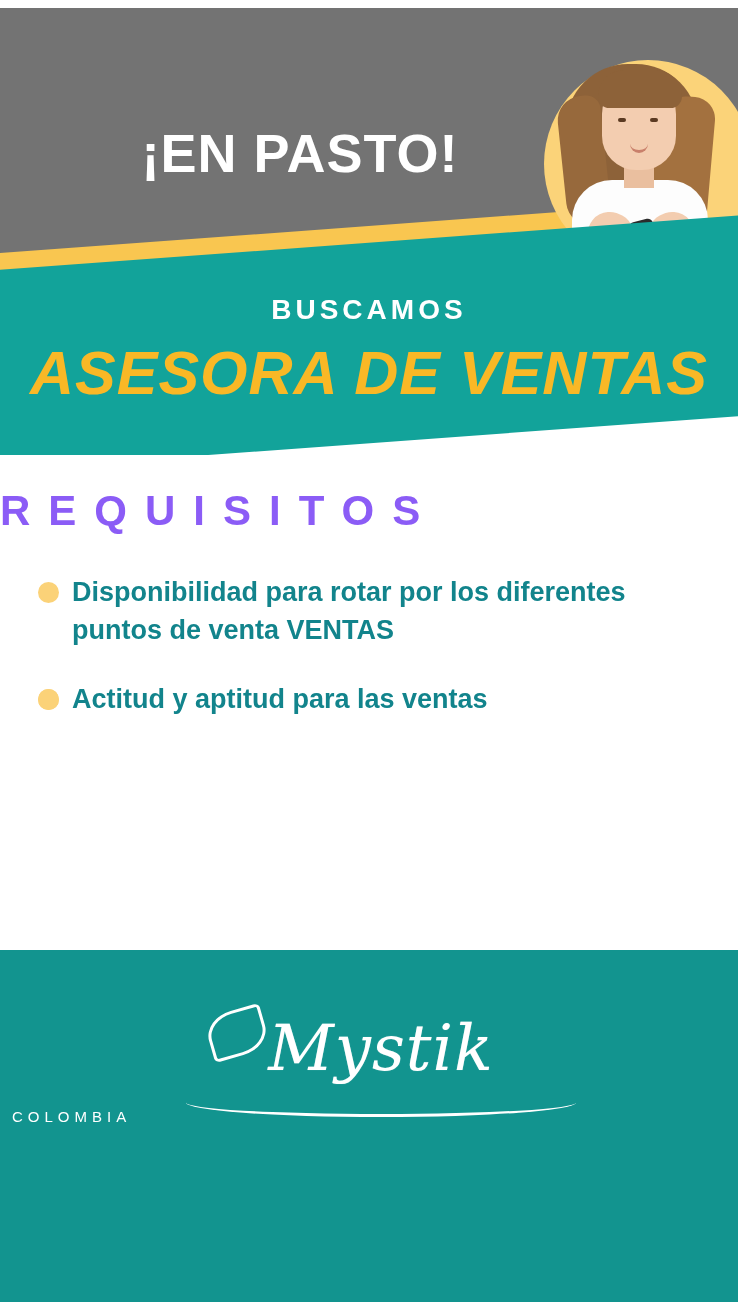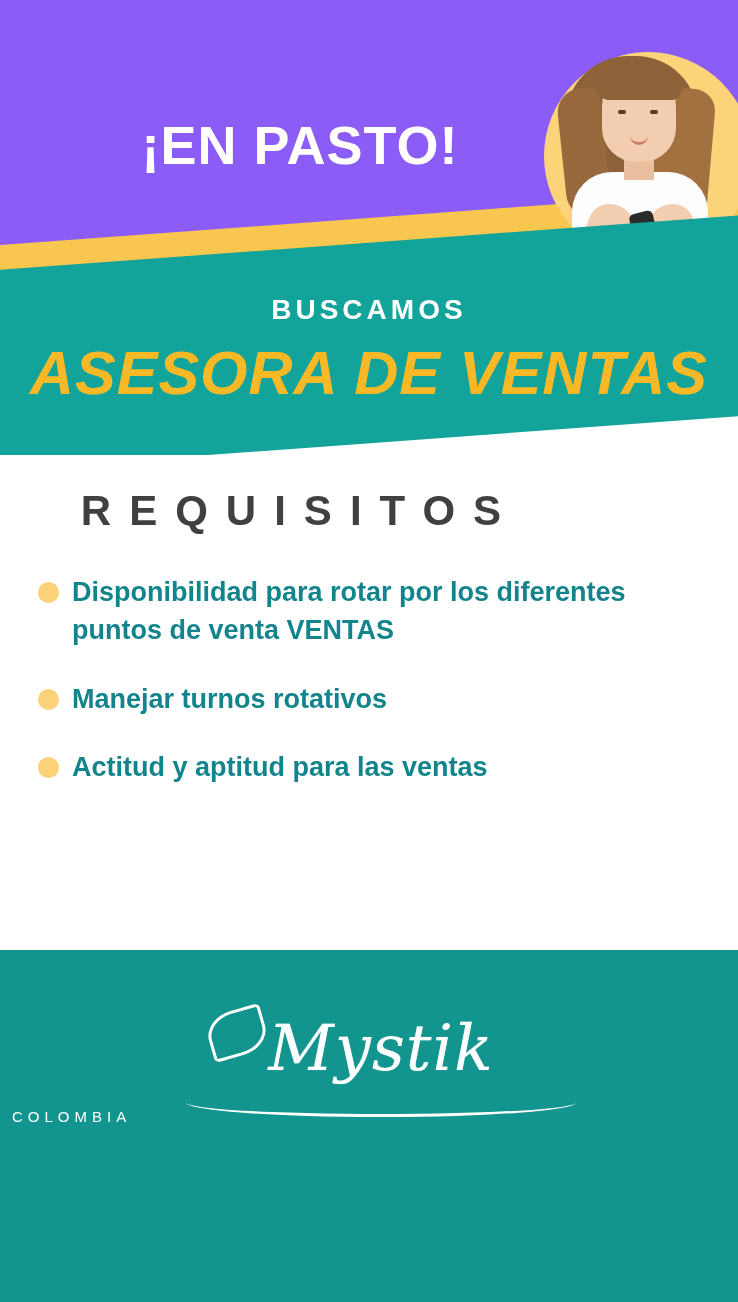--- a/index.html
+++ b/index.html
@@ -15,24 +15,24 @@
     width: 738px;
     height: 1302px;
     overflow: hidden;
     background: #ffffff;
   }
 
   
   .top-band {
     position: absolute;
     left: 0;
-    top: 0;
+    top: 8px;
     width: 738px;
     height: 300px;
-    background: #8b5cf6;
+    background: #737373;
     overflow: hidden;
   }
   .top-band-skew {
     position: absolute;
     left: -40px;
     top: 248px;
     width: 820px;
     height: 90px;
     background: #f9c650;
     transform: rotate(-4.2deg);
@@ -236,22 +236,22 @@
     top: 455px;
     width: 738px;
     height: 495px;
     background: #ffffff;
   }
   .req-title {
     position: absolute;
     left: 0;
     top: 32px;
     width: 600px;
-    text-align: center;
-    color: #404040;
+    text-align: left;
+    color: #8b5cf6;
     font-size: 42px;
     font-weight: bold;
     letter-spacing: 18px;
   }
   .req-list {
     position: absolute;
     left: 34px;
     top: 118px;
     width: 680px;
   }
@@ -367,21 +367,20 @@
 
   <div class="req-section">
     <div class="req-title">REQUISITOS</div>
     <div class="req-list">
       <div class="req-item tight">
         <span class="bullet"></span>
         <span>Disponibilidad para rotar por los diferentes puntos de venta VENTAS</span>
       </div>
       <div class="req-item tight">
         <span class="bullet"></span>
-        <span>Manejar turnos rotativos</span>
       </div>
       <div class="req-item">
         <span class="bullet"></span>
         <span>Actitud y aptitud para las ventas</span>
       </div>
     </div>
   </div>
 
   <div class="bottom-band">
     <div class="logo-wrap">

